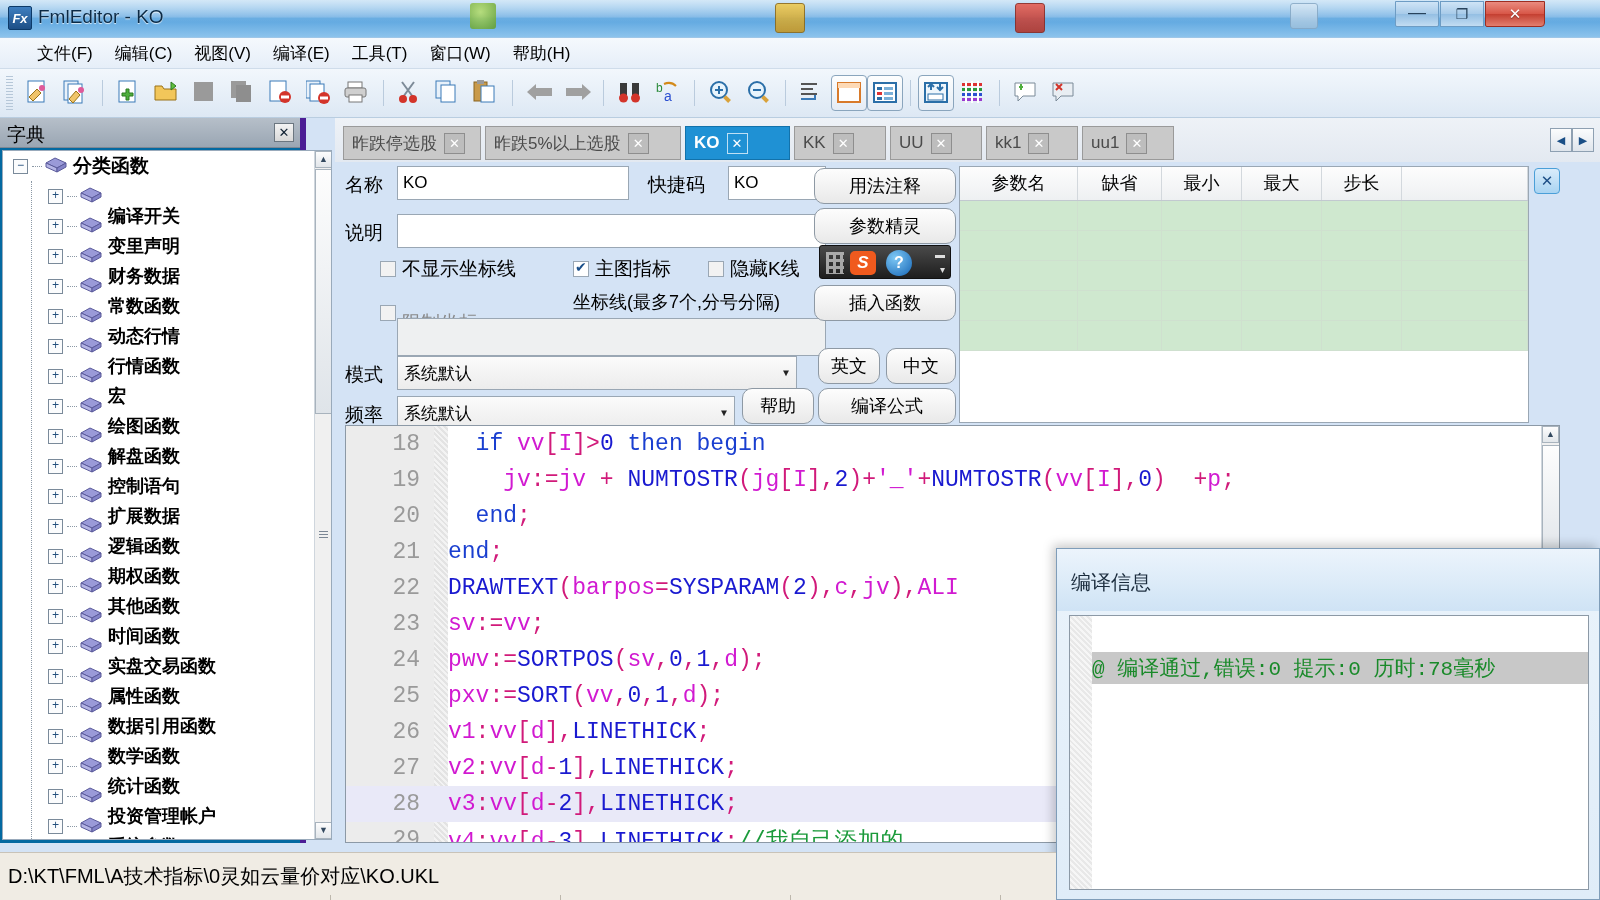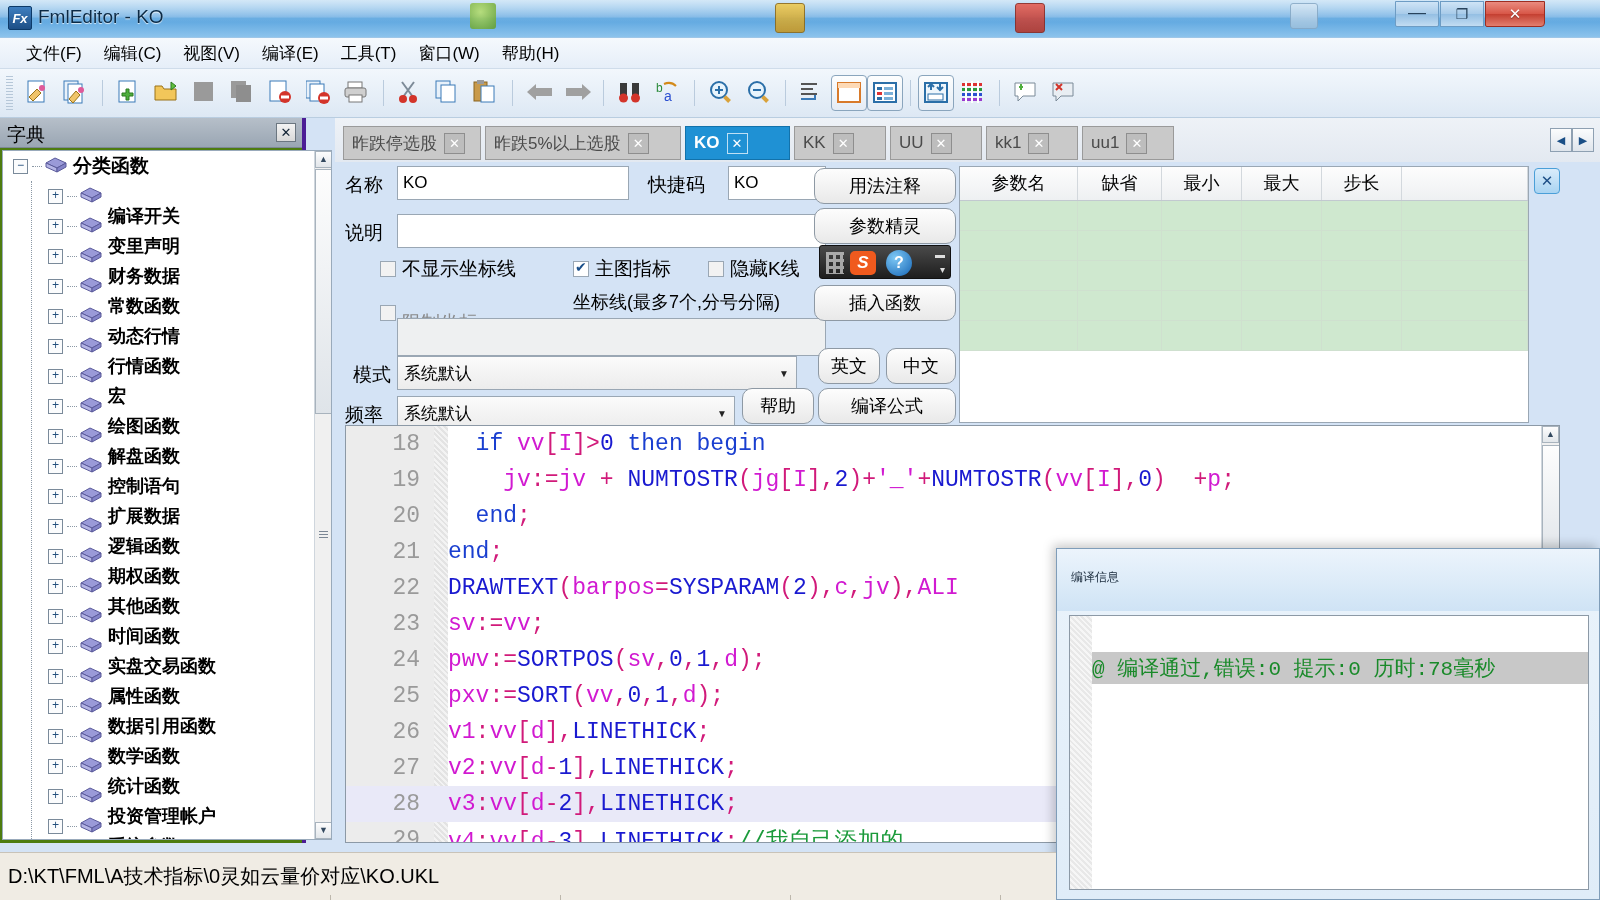--- a/index.html
+++ b/index.html
@@ -30,39 +30,39 @@
     background:linear-gradient(to bottom,#e98b7f,#d75647 50%,#c43f31 51%,#e27f6f);
     border-color:#9c2d22; border-radius:0 0 4px 2px; }
   .wbtn .glyph { position:absolute; inset:0; text-align:center; color:#fff;
     font-size:15px; line-height:24px; text-shadow:0 1px 1px rgba(0,0,0,.4); }
   #btn-min .glyph { color:#28435c; font-size:18px; line-height:20px; text-shadow:none; }
   #btn-max .glyph { color:#28435c; font-size:14px; text-shadow:none; }
 
   
   #menubar { position:absolute; left:0; top:38px; width:1600px; height:31px;
     background:linear-gradient(to bottom,#f5f9fd,#e6eef8); border-bottom:1px solid #cfdcea;
-    display:flex; align-items:center; padding-left:15px; }
+    display:flex; align-items:center; padding-left:26px; }
   .menu-item { font-size:17px; color:#000; padding:3px 11px; white-space:nowrap; cursor:default; }
 
   
   #toolbar { position:absolute; left:0; top:69px; width:1600px; height:49px;
     background:linear-gradient(to bottom,#f2f7fc,#dde8f4); border-bottom:1px solid #b9cde0;
     display:flex; align-items:center; padding-left:6px; }
   .grip { width:7px; height:34px;
     background-image:repeating-linear-gradient(to bottom,#b6c7d8 0 1px, transparent 1px 3px);
     margin-right:6px; }
   .tb { width:38px; height:38px; position:relative; display:inline-block; }
   .tb svg { position:absolute; left:6px; top:6px; }
   .sep { width:1px; height:26px; background:#bacbdd; margin:0 7px; }
   .tb.framed { border:1px solid #8aa5bd; border-radius:4px; width:36px; height:36px;
     background:linear-gradient(to bottom,#fdfefe,#e4ecf5); }
 
   
   #dict { position:absolute; left:0; top:118px; width:306px; height:725px;
-    background:#4d7c0f; border-right:4px solid #4c1d95; }
+    background:#0369a1; border-right:6px solid #4c1d95; }
   #dict-head { height:30px; background:linear-gradient(to bottom,#b6bfc9,#9aa6b3);
     position:relative; border-bottom:1px solid #7d8894; }
   #dict-title { position:absolute; left:7px; top:4px; font-size:19px; color:#000; }
   #dict-close { position:absolute; right:6px; top:5px; width:20px; height:19px;
     background:linear-gradient(to bottom,#f3f3f3,#d9d9d9); border:1px solid #6b7680;
     font-size:13px; text-align:center; line-height:17px; color:#123; }
   #tree { position:absolute; left:2px; top:32px; width:330px; height:690px;
     background:#fff; border:1px solid #9ab; overflow:hidden; }
   .node { height:30px; display:flex; align-items:center; padding-left:10px;
     white-space:nowrap; position:relative; }
@@ -108,21 +108,21 @@
     padding:2px 5px; color:#000; display:flex; align-items:center; }
   .cbx-row { position:absolute; display:flex; align-items:center; }
   .cbx { width:16px; height:16px; border:1px solid #9aa7b4; background:#f2f2f2;
     margin-right:6px; flex:none; position:relative; }
   .cbx.on { background:#fff; }
   .cbx.on::after { content:"✔"; position:absolute; left:1px; top:-3px; font-size:14px; color:#1a4f8a; }
   .cbx-lbl { font-size:19px; color:#000; white-space:nowrap; }
   .cbx-lbl.dim { color:#8a8a8a;margin-top:20px; }
   .f-sel { position:absolute; background:linear-gradient(to bottom,#fbfbfb,#ececec);
     border:1px solid #9aa7b4; font-size:17px; display:flex; align-items:center;
-    padding:0 6px; color:#000; }
+    padding:0 6px; color:#000;font-family:Liberation Mono, monospace; }
   .f-sel .caret { position:absolute; right:7px; font-size:10px; color:#222; }
 
   .btn { position:absolute; background:linear-gradient(to bottom,#fdfdfd,#e9e9e9);
     border:1px solid #8e99a4; border-radius:10px; font-size:18px; color:#000;
     display:flex; align-items:center; justify-content:center; white-space:nowrap; }
 
   
   #ime { position:absolute; left:819px; top:245px; width:132px; height:34px;
     background:linear-gradient(to bottom,#4a4a4a,#1e1e1e); border:1px solid #111;
     border-radius:3px; }
@@ -170,21 +170,21 @@
     background:#f0f0f0; border-left:1px solid #cfd6dd; }
   #ed-thumb { position:absolute; top:19px; left:0; width:18px; height:120px;
     background:linear-gradient(to bottom,#fdfdfd,#dfe4e9); border:1px solid #a8b3bd; }
 
   
   #compile { position:absolute; left:1056px; top:548px; width:544px; height:352px;
     background:linear-gradient(to bottom,#eaf3fb,#dfecf8); border:1px solid #7f9db9;
     box-shadow:-3px -3px 10px rgba(0,0,0,.22); }
   #compile-head { height:62px; position:relative;
     background:linear-gradient(to bottom,#ecf4fc 0%,#dcebf8 55%,#cfe3f5 100%); }
-  #compile-title { position:absolute; left:14px; top:20px; font-size:12px; color:#1b2c3d; }
+  #compile-title { position:absolute; left:14px; top:20px; font-size:20px; color:#1b2c3d; }
   #compile-body { position:absolute; left:12px; top:66px; width:520px; height:275px;
     background:#fff; border:1px solid #8c99a6; overflow:hidden; }
   #cb-gutter { position:absolute; left:0; top:0; width:22px; height:100%;
     background-image:repeating-linear-gradient(45deg,#e8e8e8 0 2px,#f6f6f6 2px 4px); }
   .cb-line { position:absolute; left:22px; height:32px; width:500px; background:#c8c8c8;
     display:flex; align-items:center; font-size:21px; font-family:"Liberation Mono", monospace;
     white-space:nowrap; }
   .cb-blue { color:#2b2bd0; } .cb-green { color:#1a8a2a; }
 
   
@@ -723,21 +723,21 @@
     <span class="cbx"></span>
     <span class="cbx-lbl">隐藏K线</span>
   </div>
   <div class="cbx-row" style="left:35px;top:124px">
     <span class="cbx"></span>
     <span class="cbx-lbl dim">限制坐标</span>
   </div>
   <div class="f-lbl" style="left:228px;top:124px;font-size:18px">坐标线(最多7个,分号分隔)</div>
   <div class="f-in" style="left:52px;top:152px;width:429px;height:38px;background:#eef0f1"></div>
 
-  <div class="f-lbl" style="left:8px;top:196px">模式</div>
+  <div class="f-lbl" style="left:0;top:196px">模式</div>
   <div class="f-sel" style="left:52px;top:190px;width:400px;height:34px">
     <span>系统默认</span>
     <span class="caret">▼</span>
   </div>
   <div class="f-lbl" style="left:0;top:236px">频率</div>
   <div class="f-sel" style="left:52px;top:230px;width:338px;height:34px">
     <span>系统默认</span>
     <span class="caret">▼</span>
   </div>
 </div>

